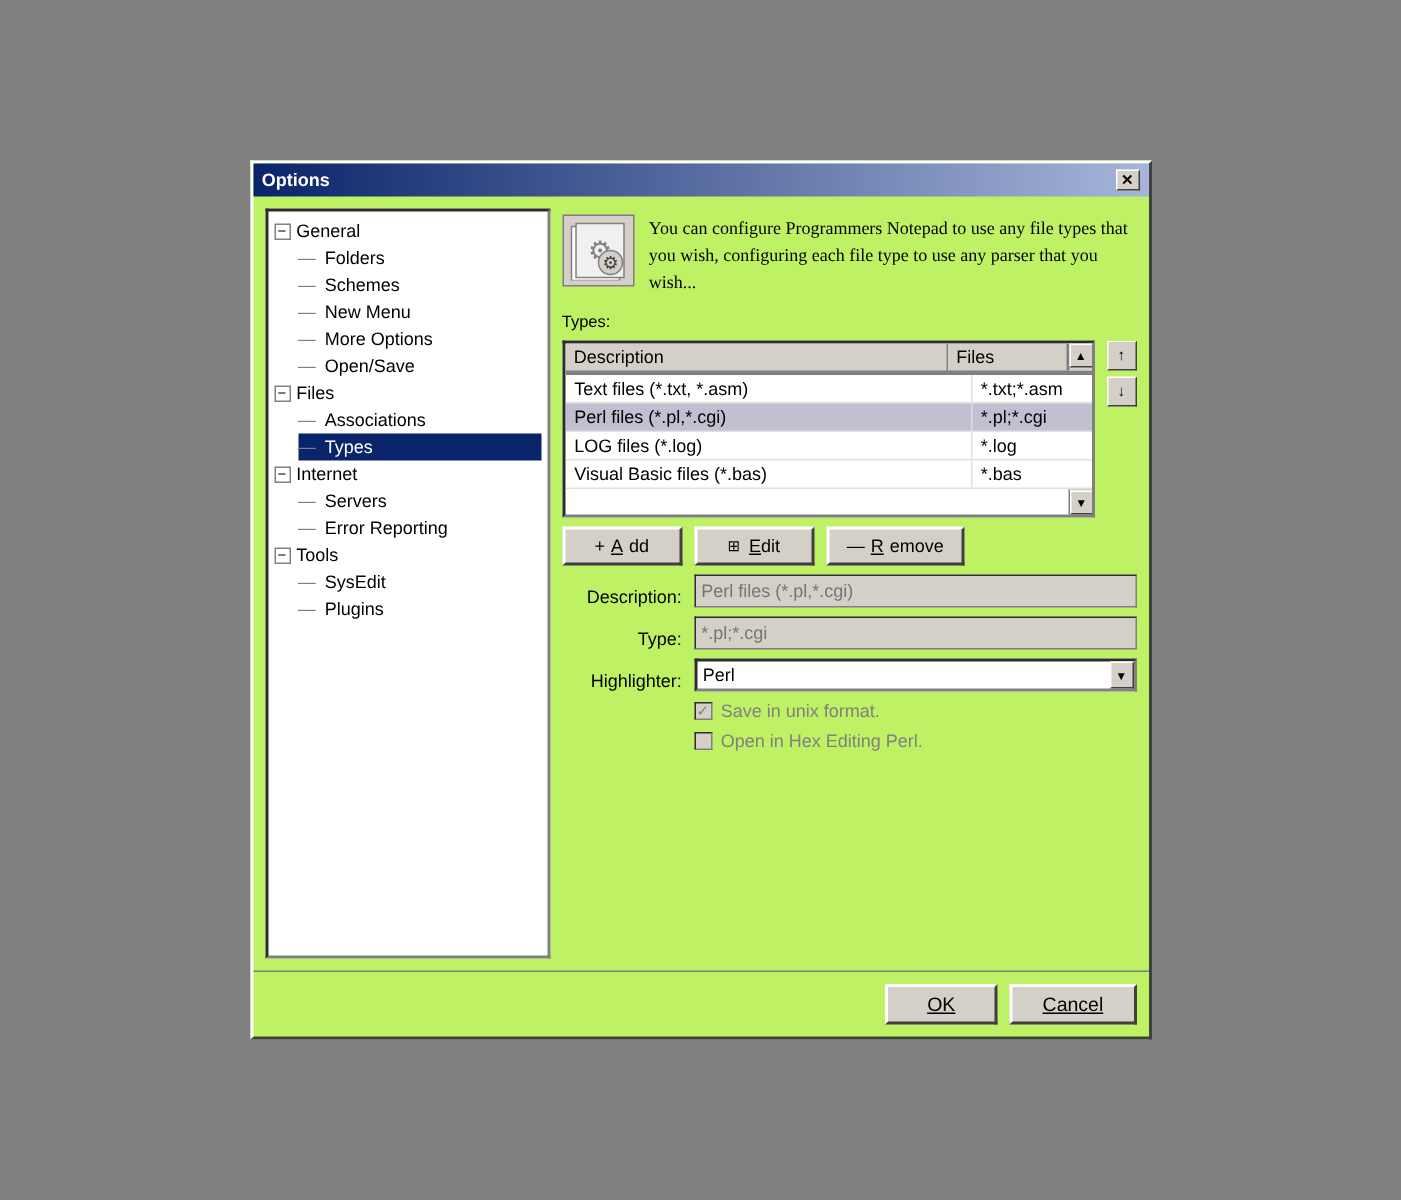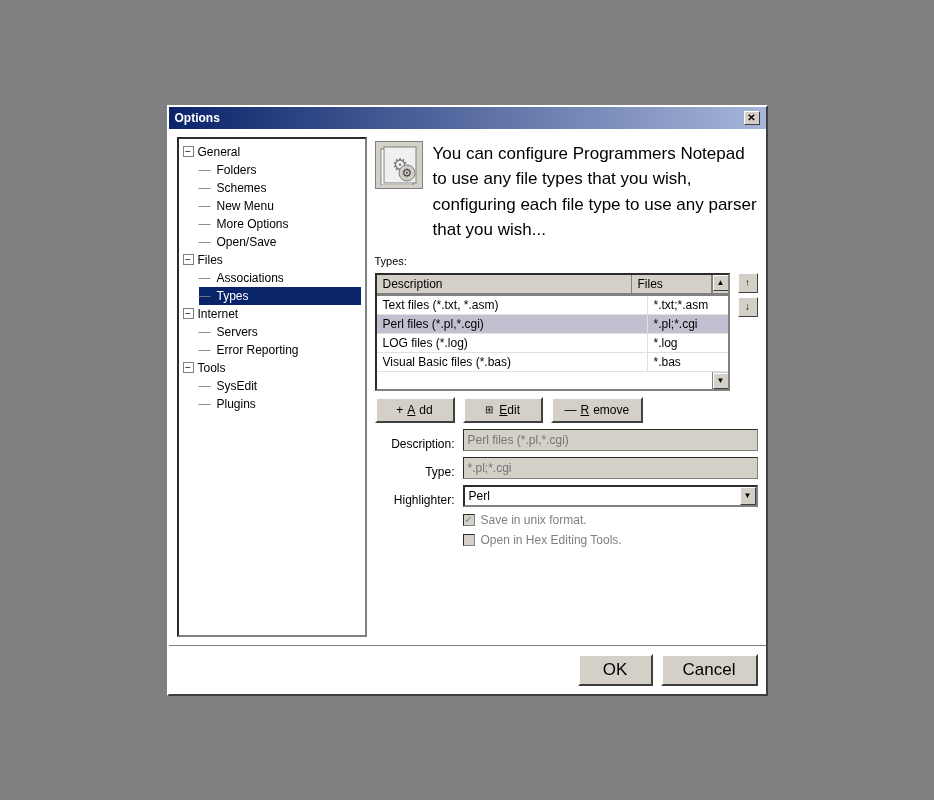--- a/index.html
+++ b/index.html
@@ -6,21 +6,21 @@
     body {
       background: #808080;
       display: flex;
       justify-content: center;
       align-items: center;
       height: 100vh;
       font-family: "Tahoma", "MS Sans Serif", Arial, sans-serif;
       font-size: 12px;
     }
     .dialog {
-      background: #ffffff;
+      background: #bef264;
       border: 2px solid #ffffff;
       border-right-color: #404040;
       border-bottom-color: #404040;
       width: 601px;
       box-shadow: 1px 1px 0 #808080;
     }
     .title-bar {
       background: linear-gradient(to right, #0a246a, #a6b5d9);
       color: white;
       padding: 3px 6px;
@@ -111,23 +111,24 @@
       height: 48px;
       border: 1px solid #808080;
       background: #d4d0c8;
       display: flex;
       align-items: center;
       justify-content: center;
       flex-shrink: 0;
       font-size: 24px;
     }
     .info-text {
-      font-size: 17px;
+      font-size: 12px;
       line-height: 1.5;
       flex: 1;
+      font-family: Liberation Serif, serif;
     }
     .types-label {
       font-size: 11px;
       margin-top: 2px;
     }
     
     .table-container {
       display: flex;
       gap: 4px;
       align-items: flex-start;
@@ -297,23 +298,24 @@
       padding: 8px;
       border-top: 1px solid #808080;
     }
     .footer-btn {
       background: #d4d0c8;
       border: 2px solid #ffffff;
       border-right-color: #404040;
       border-bottom-color: #404040;
       padding: 4px 20px;
       cursor: pointer;
-      font-size: 17px;
+      font-size: 13px;
       min-width: 75px;
       text-align: center;
+      text-decoration: underline;
     }
     .tree-line-child {
       display: flex;
       align-items: center;
     }
     .tree-child-label {
       padding-left: 2px;
     }
   </style>
 </head>
@@ -492,21 +494,21 @@
           <div class="select-arrow">▼</div>
         </div>
       </div>
 
       <div class="checkbox-row">
         <div class="checkbox">✓</div>
         <span style="color:#808080;">Save in unix format.</span>
       </div>
       <div class="checkbox-row">
         <div class="checkbox"></div>
-        <span style="color:#808080;">Open in Hex Editing Tools.</span>
+        <span style="color:#808080;">Open in Hex Editing Perl.</span>
       </div>
 
     </div>
   </div>
 
   <div class="dialog-footer">
     <button class="footer-btn">OK</button>
     <button class="footer-btn">Cancel</button>
   </div>
 </div>

